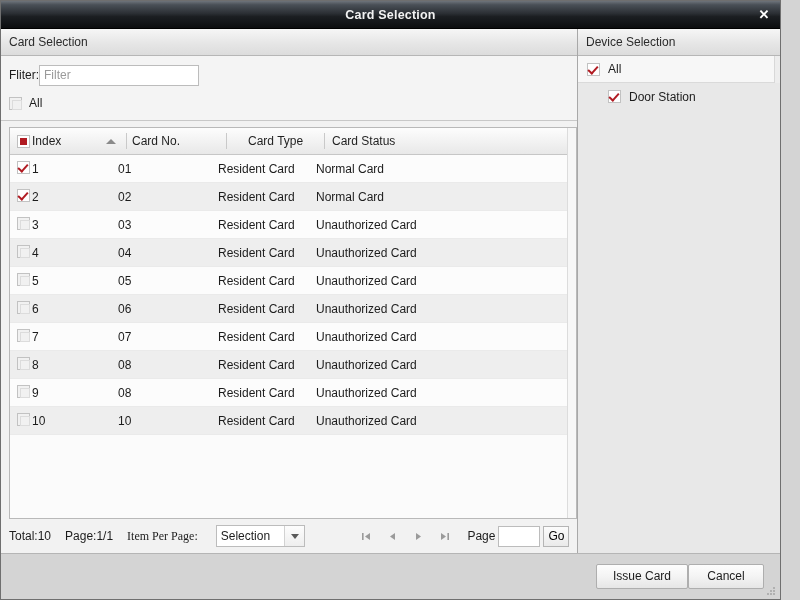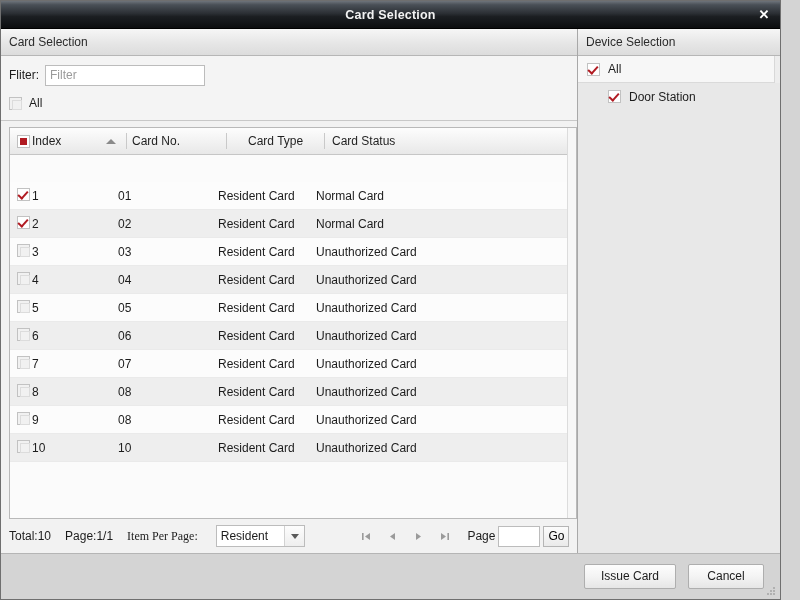--- a/index.html
+++ b/index.html
@@ -88,21 +88,21 @@
   }
 
   
   #filter-zone {
     flex: 0 0 auto;
     background: #f4f4f4;
     padding: 8px 0 6px 8px;
     border-bottom: 1px solid #c8c8c8;
   }
   .filter-row { display: flex; align-items: center; height: 22px; }
-  .filter-label { font-size: 12px; color: #1c1c1c; margin-right: 6px; }
+  .filter-label { font-size: 12px; color: #1c1c1c; margin-right: 0; }
   #filter-input {
     width: 160px; height: 21px;
     border: 1px solid #bcbcbc;
     background: #ffffff;
     font-family: "Liberation Sans", sans-serif;
     font-size: 12px;
     padding: 0 4px;
     color: #14532d;
     outline: none;
   }
@@ -150,21 +150,20 @@
   
   #table-wrap {
     flex: 1 1 auto;
     margin: 6px 0 0 8px;
     border: 1px solid #b9b9b9;
     background: #fbfbfb;
     display: flex;
     flex-direction: column;
     min-height: 0;
     position: relative;
-    gap: 27px;
   }
   #thead {
     flex: 0 0 27px;
     height: 27px;
     display: flex;
     align-items: center;
     background: linear-gradient(to bottom, #fdfdfd 0%, #f2f2f2 52%, #e8e8e8 100%);
     border-bottom: 1px solid #c6c6c6;
     position: relative;
   }
@@ -334,21 +333,20 @@
     border-top: 1px solid #b5b5b5;
     display: flex;
     align-items: center;
     justify-content: flex-end;
     padding-right: 16px;
     position: relative;
   }
   .btn {
     height: 25px;
     min-width: 76px;
-    margin-left: 12px;
     padding: 0 16px;
     font-family: "Liberation Sans", sans-serif;
     font-size: 12px;
     color: #1c1c1c;
     border: 1px solid #aeaeae;
     border-radius: 2px;
     background: linear-gradient(to bottom, #fdfdfd 0%, #f4f4f4 48%, #e6e6e6 100%);
     cursor: pointer;
     line-height: 23px;
   }
@@ -485,21 +483,21 @@
           </div>
 
         <div id="table-gutter"></div>
       </div>
 
       <div id="pager">
         <span class="txt">Total:10</span>
         <span class="txt">Page:1/1</span>
         <span class="ipp-label">Item Per Page:</span>
         <div id="ipp-select">
-          <span>Resident</span>
+          <span>Selection</span>
           <span class="caret-box">
               <span class="caret"></span>
             </span>
         </div>
 
         <div class="nav-group">
           <div class="navbtn">
             <svg width="11" height="11" viewBox="0 0 11 11">
                 <rect x="1" y="2" width="1.6" height="7" fill="#9b9b9b"></rect>
                 <path d="M9 2 L4 5.5 L9 9 Z" fill="#9b9b9b"></path>

